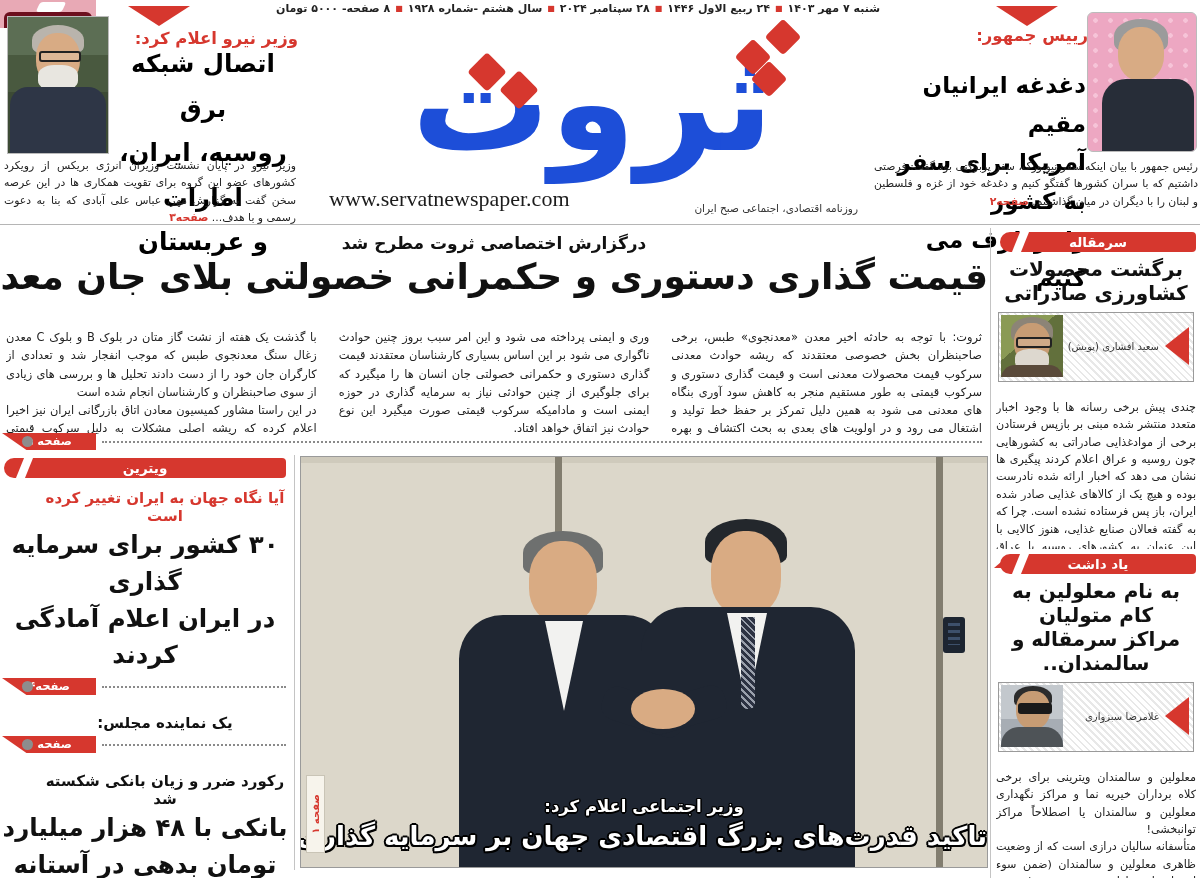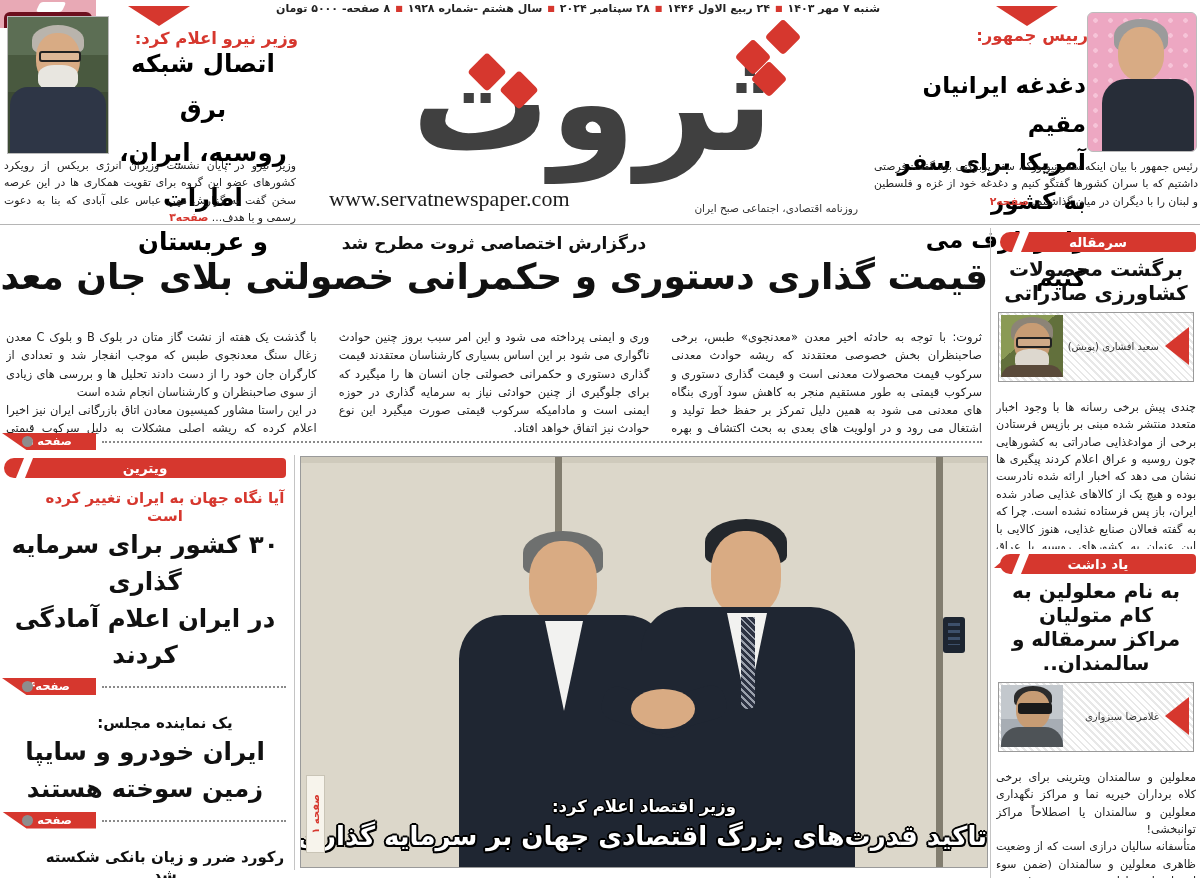--- a/index.html
+++ b/index.html
@@ -9,21 +9,21 @@
   .rtl{direction:rtl;}
   .ml{white-space:pre-line;}
   .just{text-align:justify;}
   .red{color:#d6372e;}
   
   .dateline{left:290px;top:2px;width:590px;font-size:11px;font-weight:bold;color:#222;}
   .dateline span{white-space:nowrap;}
   .dateline span+span::before{content:"■";color:#d6372e;font-size:8px;margin:0 5px;vertical-align:1px;}
   .logo-box{left:315px;top:18px;width:555px;height:198px;}
   .logo-text{width:100%;height:170px;display:flex;align-items:center;justify-content:center;
-             font-size:138px;font-weight:bold;color:#404040;line-height:1;}
+             font-size:138px;font-weight:bold;color:#1d4ed8;line-height:1;}
   .dot{position:absolute;background:#d6372e;transform:rotate(45deg);border-radius:4px;}
   .url{left:14px;bottom:4px;font-family:"Liberation Serif",serif;font-size:22px;color:#1c1c1c;}
   .tagline{right:12px;bottom:2px;font-size:10.5px;color:#333;}
   
   .tri-down{width:0;height:0;border-left:31px solid transparent;border-right:31px solid transparent;
             border-top:20px solid #d6372e;}
   .tstory-label{font-size:16.5px;font-weight:bold;color:#d6372e;text-align:right;}
   .tstory-head{font-weight:bold;color:#000;}
   .tstory-body{font-size:10.8px;line-height:1.6;color:#222;}
   .tag-inline{color:#d6372e;font-weight:bold;}
@@ -233,22 +233,20 @@
       <div class="lc-head ml rtl">۳۰ کشور برای سرمایه گذاری
 در ایران اعلام آمادگی کردند</div>
       <div class="tagrow">
         <div class="ptag"><i></i><span>صفحه۴</span></div>
         <div class="dotline"></div>
       </div>
     </div>
 
     <div>
       <div class="lc-kicker rtl" style="margin-top:16px;">یک نماینده مجلس:</div>
-      <div class="lc-head ml rtl">ایران خودرو و سایپا
-زمین سوخته هستند</div>
       <div class="tagrow">
         <div class="ptag"><i></i><span>صفحه ۶</span></div>
         <div class="dotline"></div>
       </div>
     </div>
 
     <div>
       <div class="lc-kicker rtl" style="margin-top:16px;">رکورد ضرر و زیان بانکی شکسته شد</div>
       <div class="lc-head ml rtl">بانکی با ۴۸ هزار میلیارد
 تومان بدهی در آستانه انحلال</div>
@@ -279,21 +277,21 @@
       <div class="tie" style="left:440px;top:160px;width:14px;height:92px;border-radius:0 0 6px 6px;"></div>
     </div>
 
     <div>
       <div class="sleeve" style="left:300px;top:238px;width:84px;height:34px;transform:rotate(18deg);"></div>
       <div class="sleeve" style="left:342px;top:236px;width:84px;height:34px;transform:rotate(-16deg);"></div>
       <div class="hands" style="left:330px;top:232px;"></div>
     </div>
 
     <div class="abs rtl" style="left:0;right:0;bottom:16px;text-align:center;">
-      <div class="cap-kicker">وزیر اقتصاد اعلام کرد:</div>
+      <div class="cap-kicker">وزیر اجتماعی اعلام کرد:</div>
       <div class="cap-head">تاکید قدرت‌های بزرگ اقتصادی جهان بر سرمایه گذاری در ایران</div>
     </div>
 
     <div class="vtag">
       <span>صفحه ۱</span>
     </div>
   </div>
 
 </div>
 

